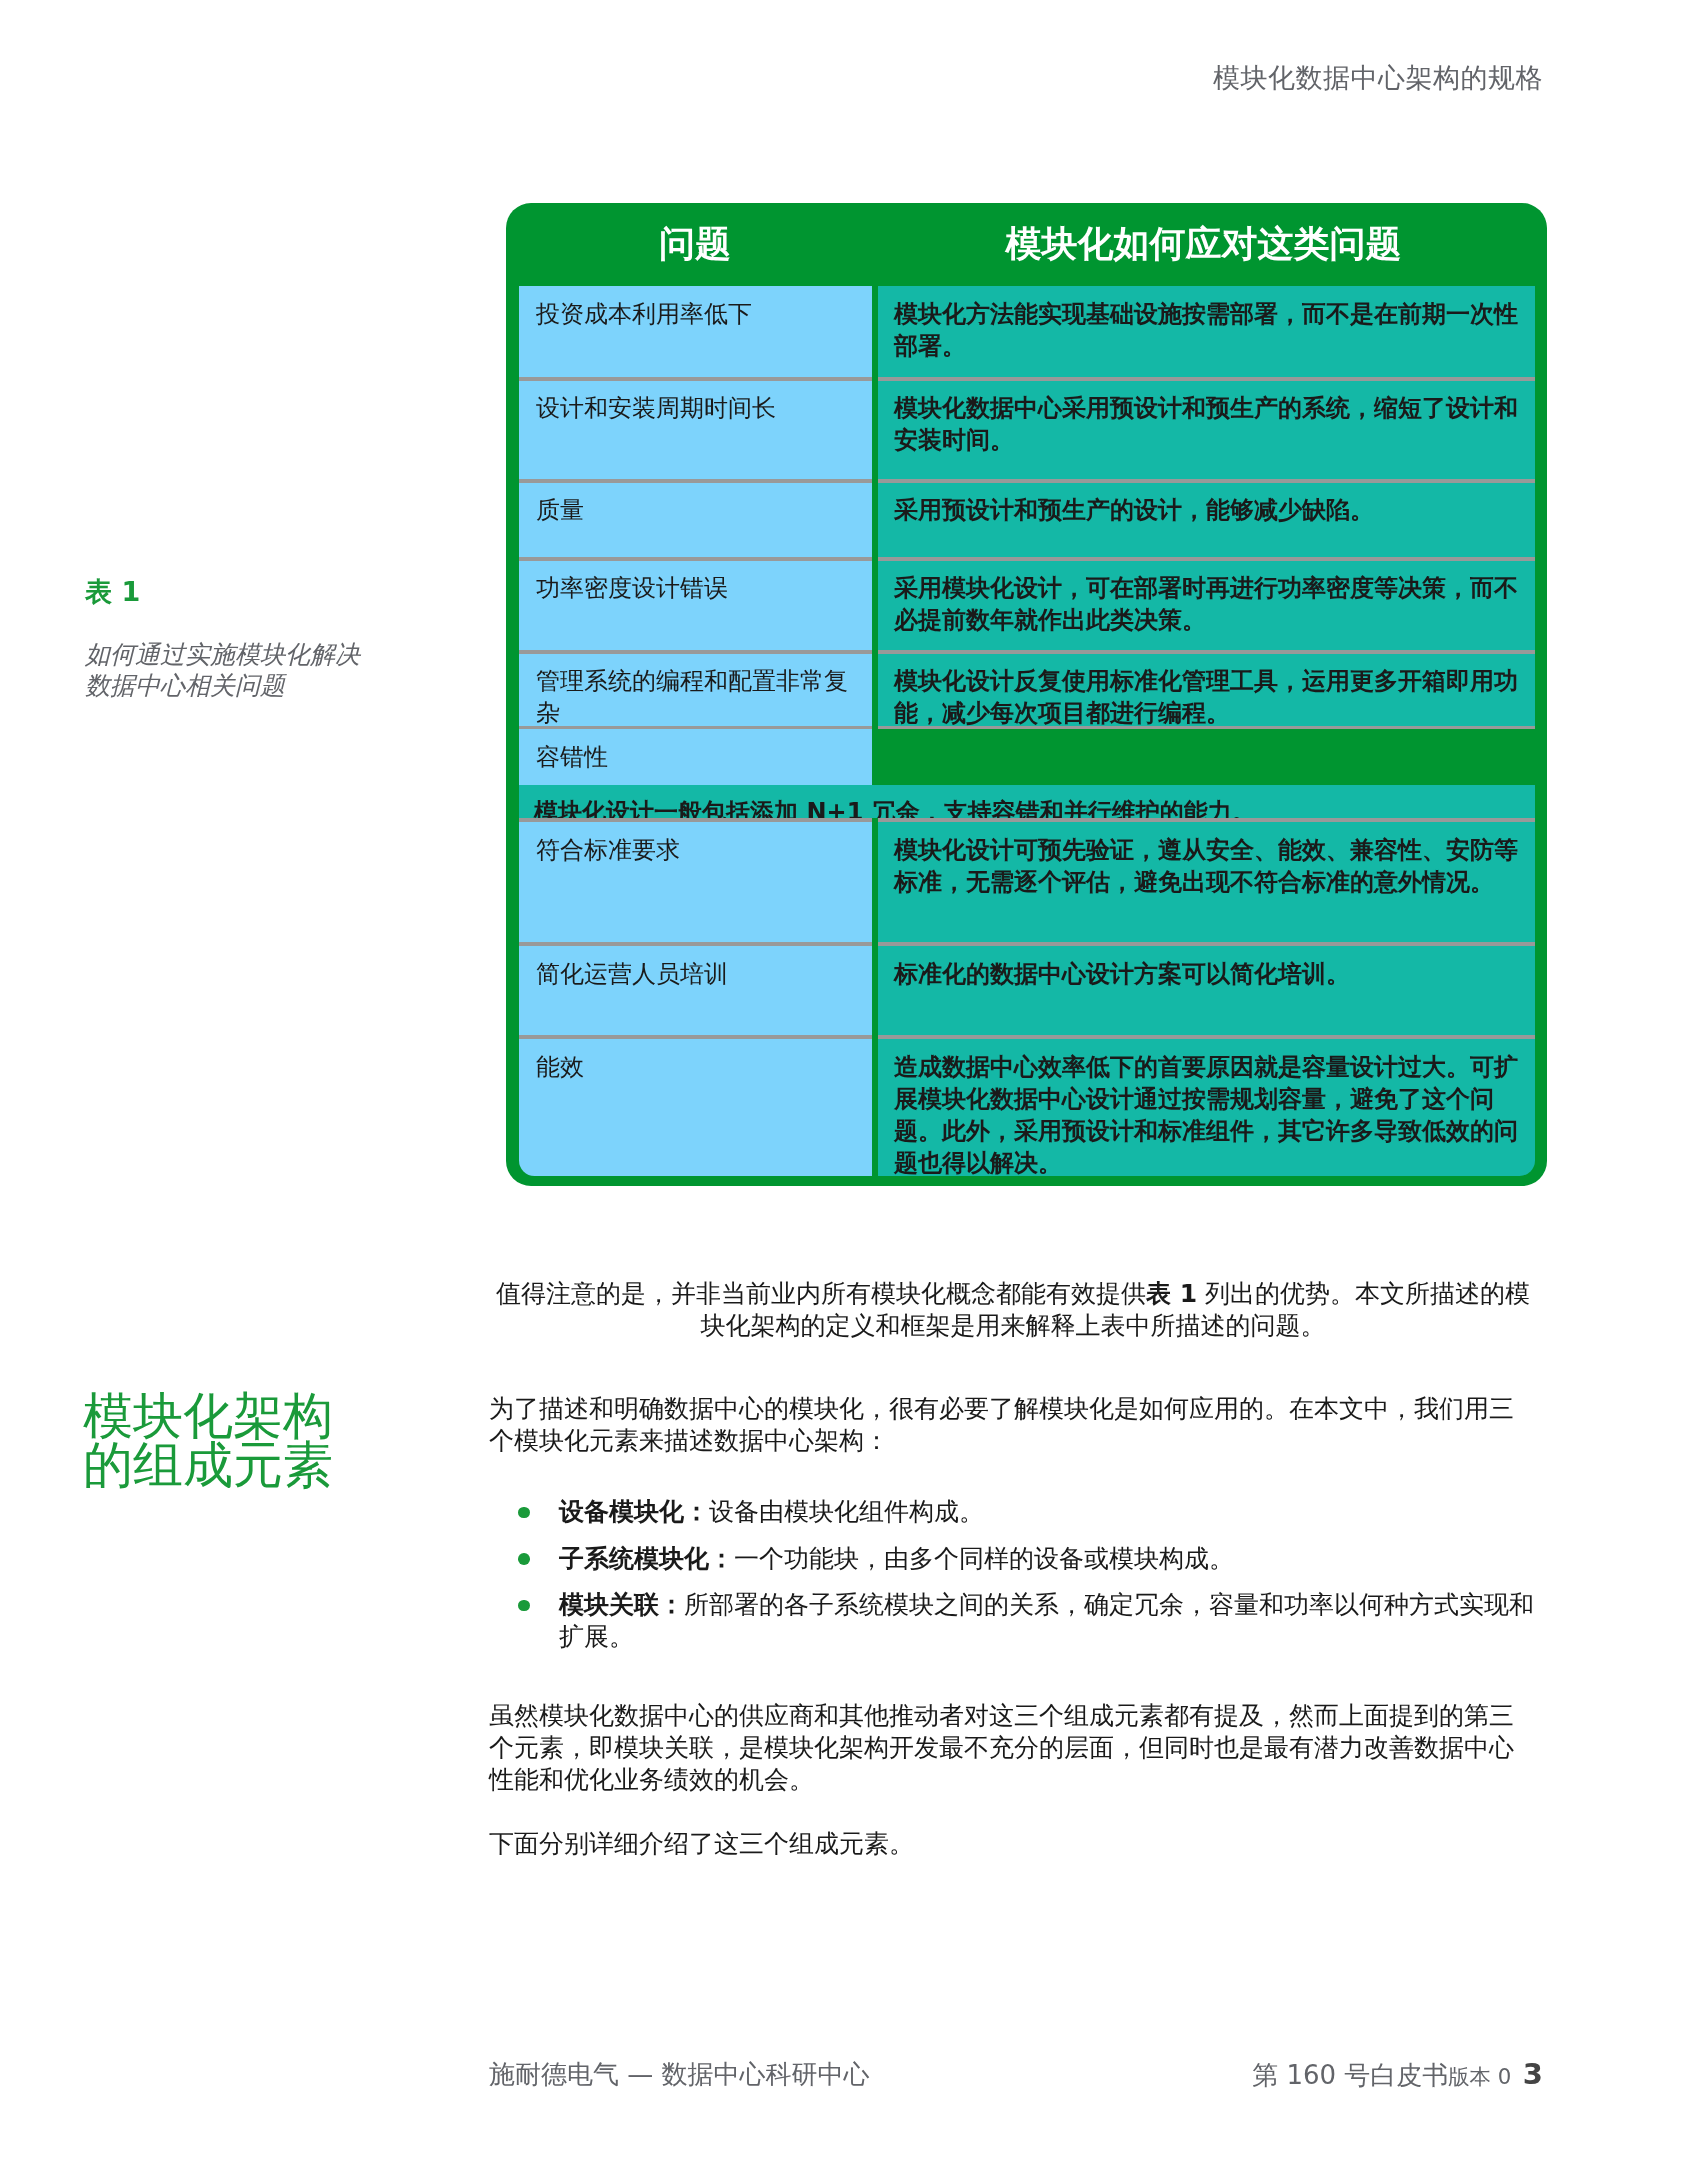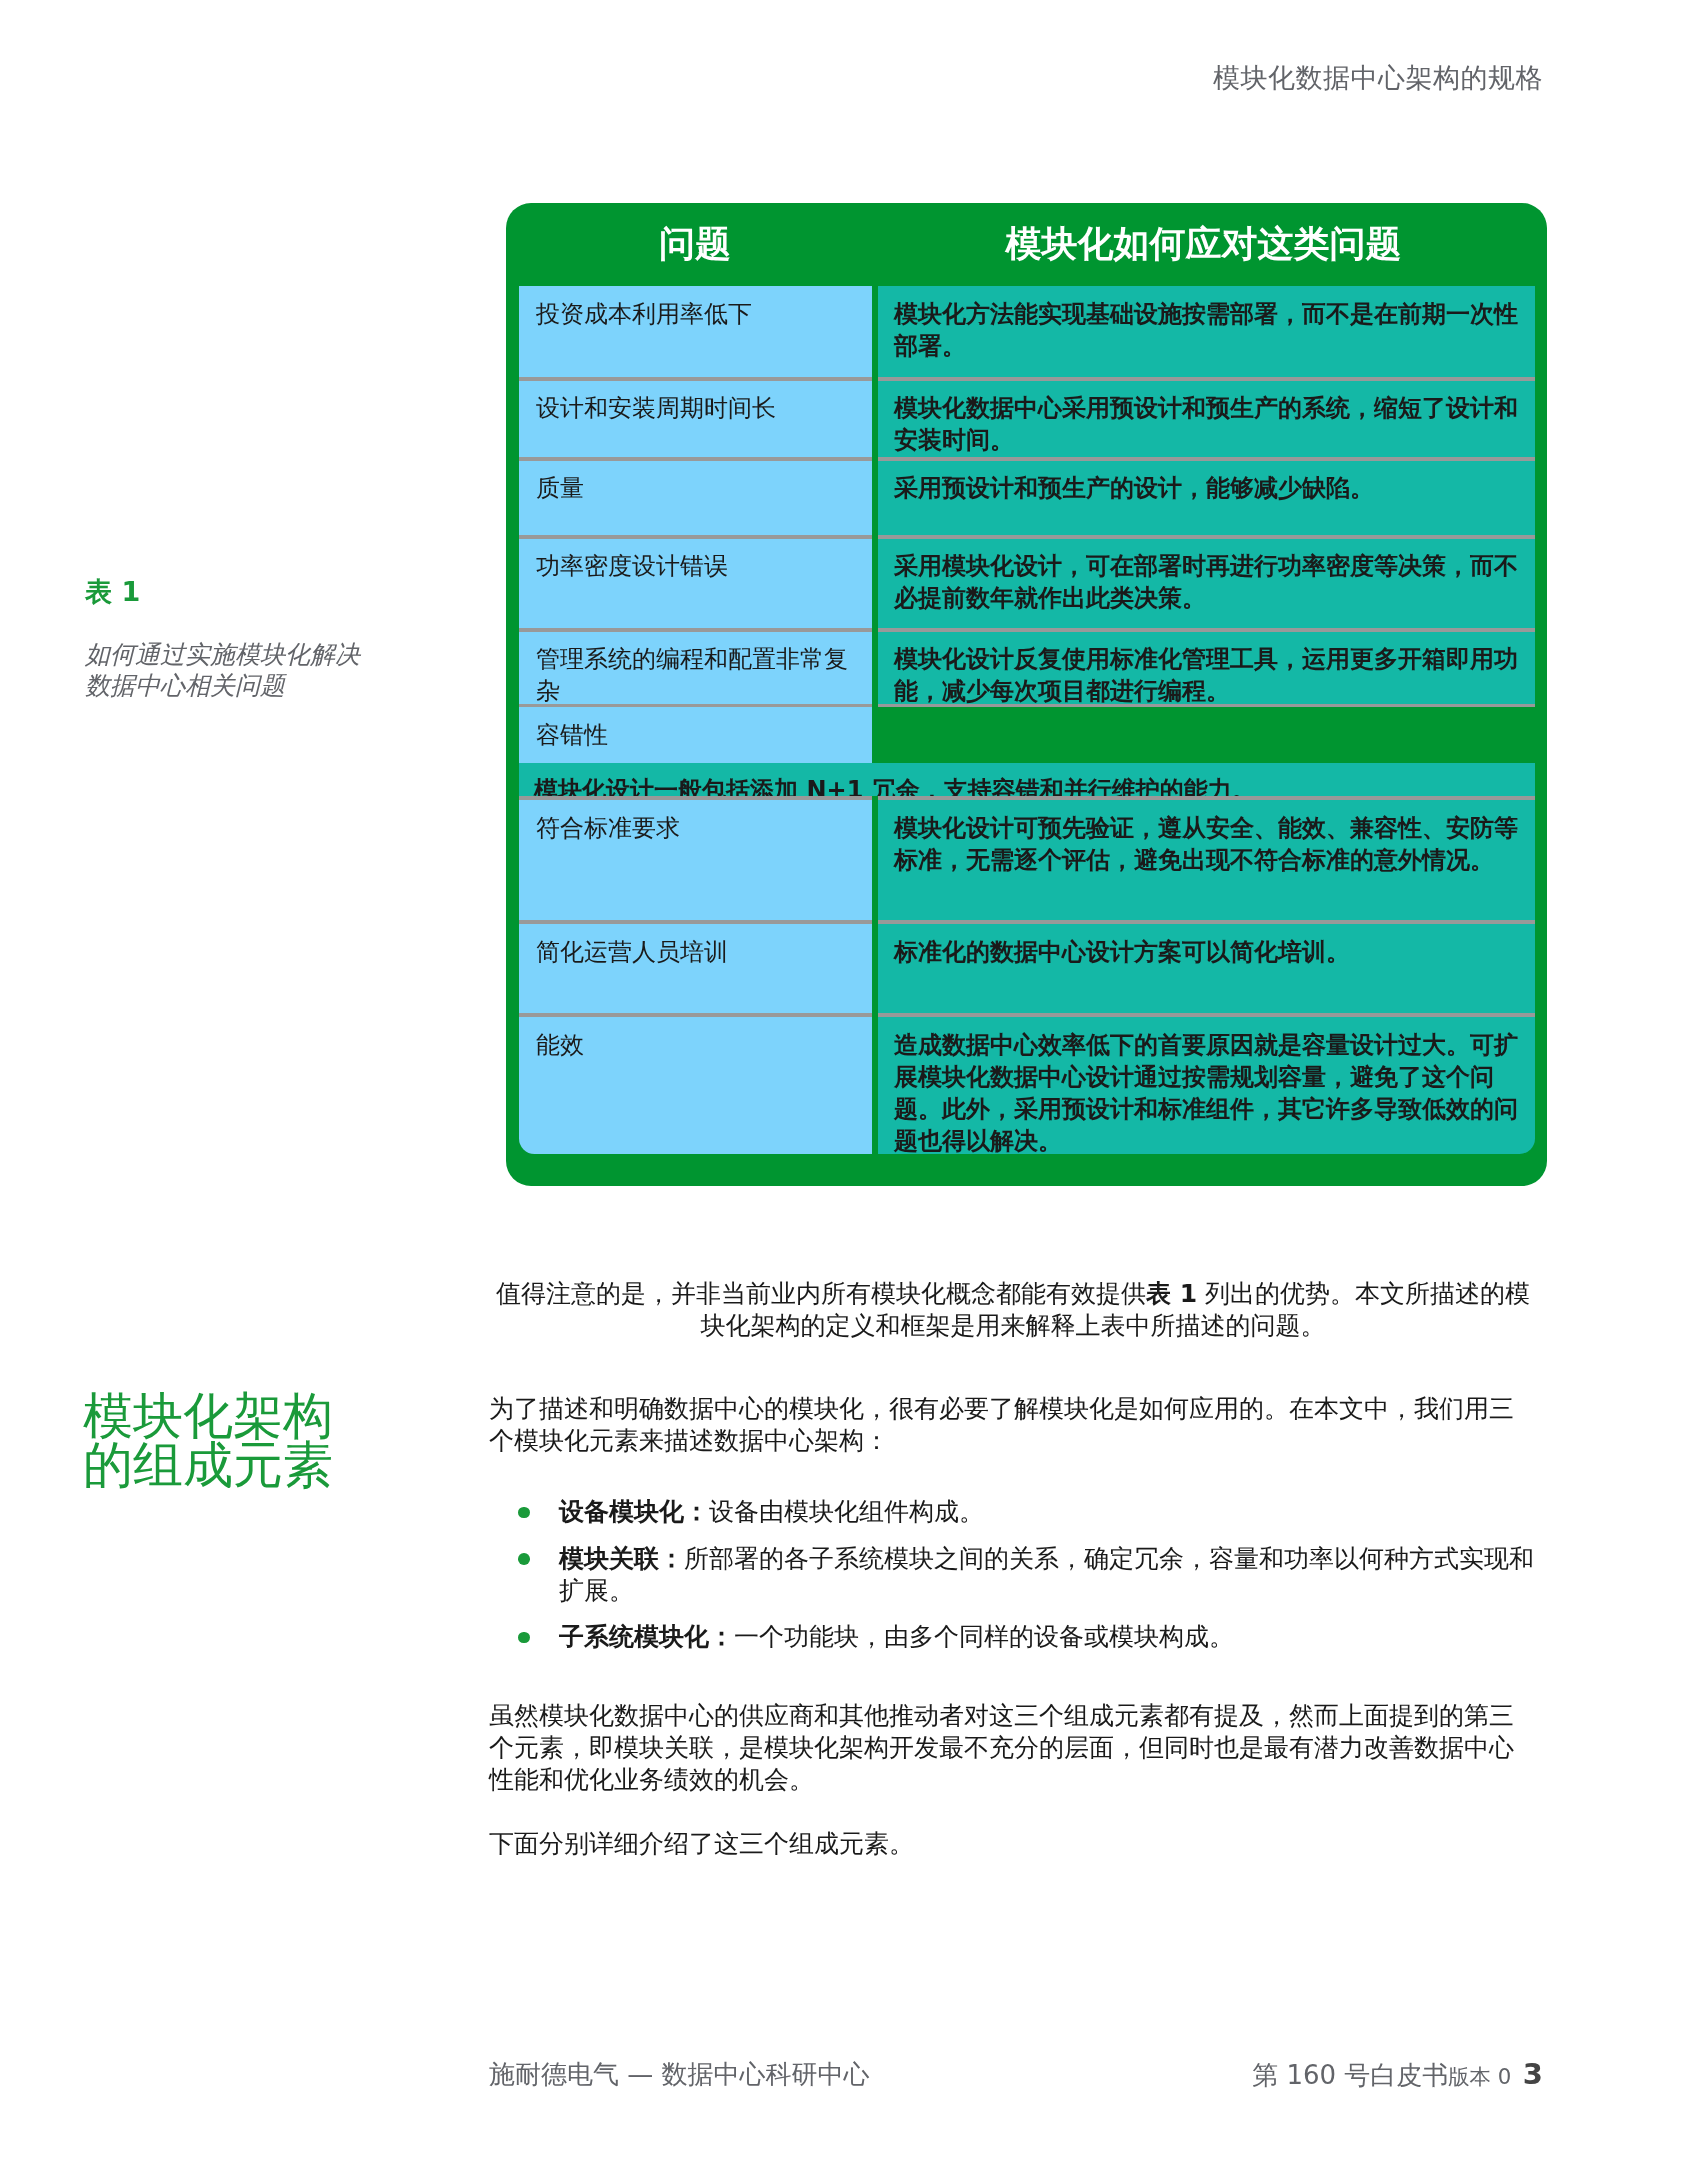--- a/index.html
+++ b/index.html
@@ -61,21 +61,21 @@
       <div class="row" style="height: 91px;">
         <div class="cell-l">投资成本利用率低下</div>
         <div class="divider"></div>
         <div class="cell-r">模块化方法能实现基础设施按需部署，而不是在前期一次性部署。</div>
       </div>
       <div class="sep">
         <div class="a"></div>
         <div class="b"></div>
         <div class="c"></div>
       </div>
-      <div class="row" style="height: 76px;">
+      <div class="row" style="height: 98px;">
         <div class="cell-l">设计和安装周期时间长</div>
         <div class="divider"></div>
         <div class="cell-r">模块化数据中心采用预设计和预生产的系统，缩短了设计和安装时间。</div>
       </div>
       <div class="sep">
         <div class="a"></div>
         <div class="b"></div>
         <div class="c"></div>
       </div>
       <div class="row" style="height: 74px;">
@@ -150,22 +150,22 @@
 
 <div class="section-title">
   <div>模块化架构</div>
   <div>的组成元素</div>
 </div>
 
 <div class="para" style="top:1393px;">为了描述和明确数据中心的模块化，很有必要了解模块化是如何应用的。在本文中，我们用三个模块化元素来描述数据中心架构：</div>
 
 <ul class="bullets">
   <li><span class="dot"></span><b>设备模块化：</b><span>设备由模块化组件构成。</span></li>
+  <li><span class="dot"></span><b>子系统模块化：</b><span>一个功能块，由多个同样的设备或模块构成。</span></li>
   <li><span class="dot"></span><b>模块关联：</b><span>所部署的各子系统模块之间的关系，确定冗余，容量和功率以何种方式实现和扩展。</span></li>
-  <li><span class="dot"></span><b>子系统模块化：</b><span>一个功能块，由多个同样的设备或模块构成。</span></li>
 </ul>
 
 <div class="para" style="top:1700px;">虽然模块化数据中心的供应商和其他推动者对这三个组成元素都有提及，然而上面提到的第三个元素，即模块关联，是模块化架构开发最不充分的层面，但同时也是最有潜力改善数据中心性能和优化业务绩效的机会。</div>
 <div class="para" style="top:1828px;">下面分别详细介绍了这三个组成元素。</div>
 
 <div class="footer footer-left">施耐德电气 — 数据中心科研中心</div>
 <div class="footer footer-right">
   <span>第 160 号白皮书</span>
   <span class="ver">版本 0</span>
   <span class="page">3</span>

